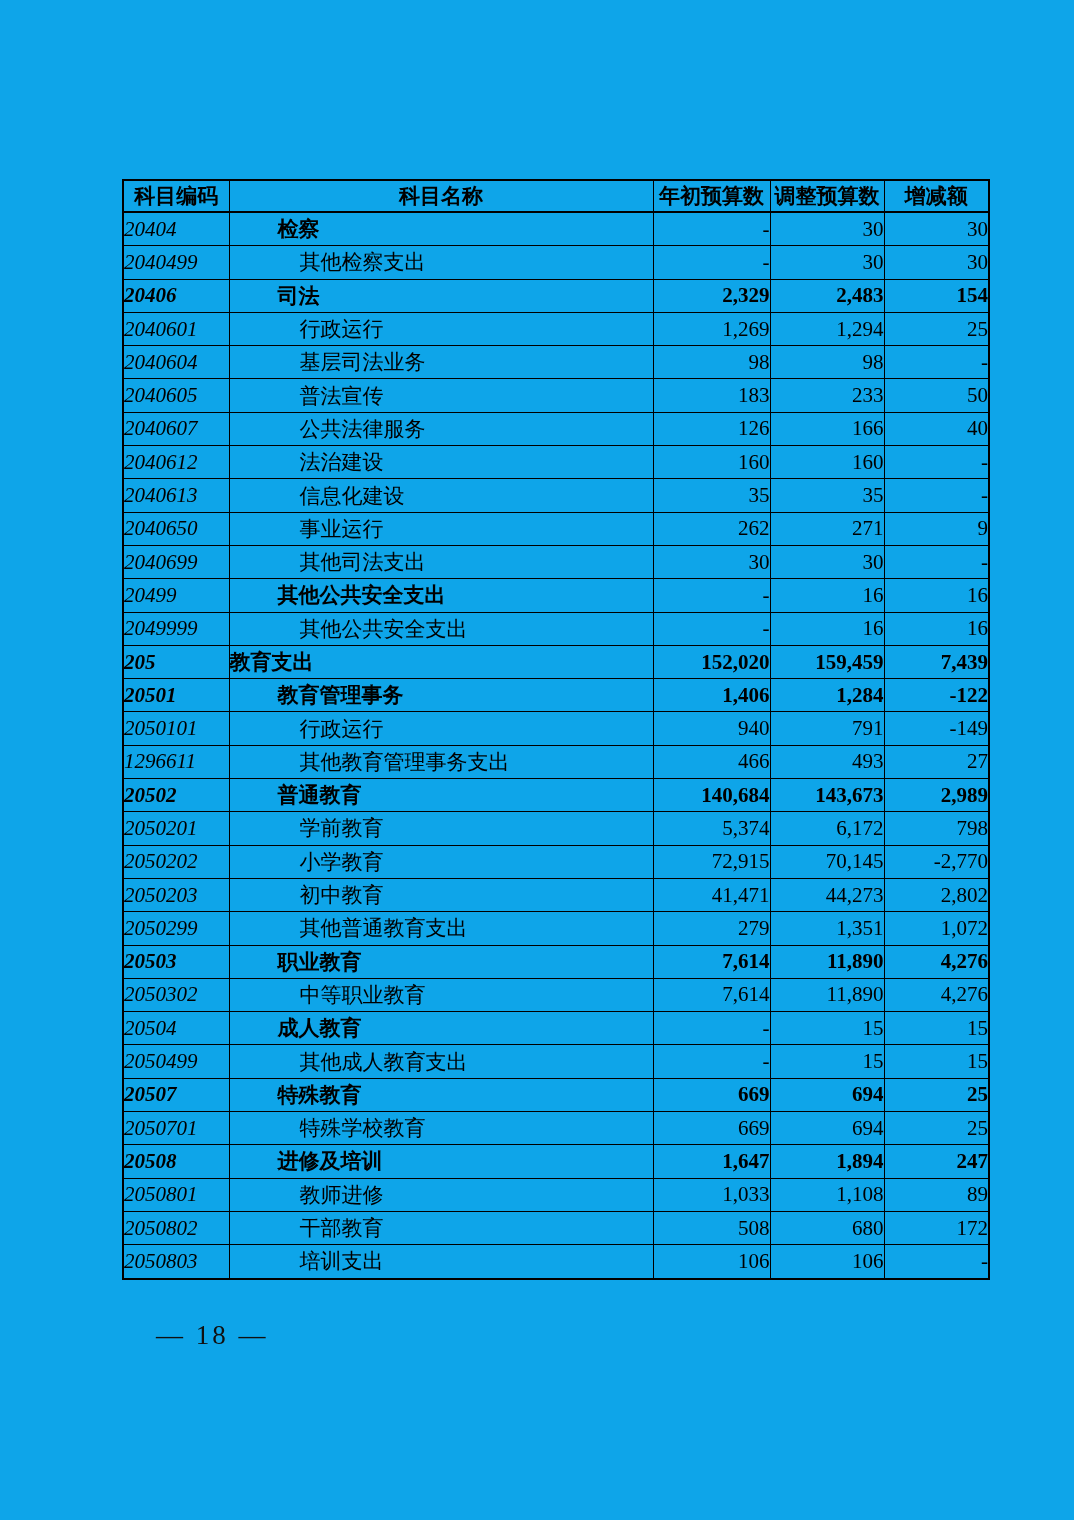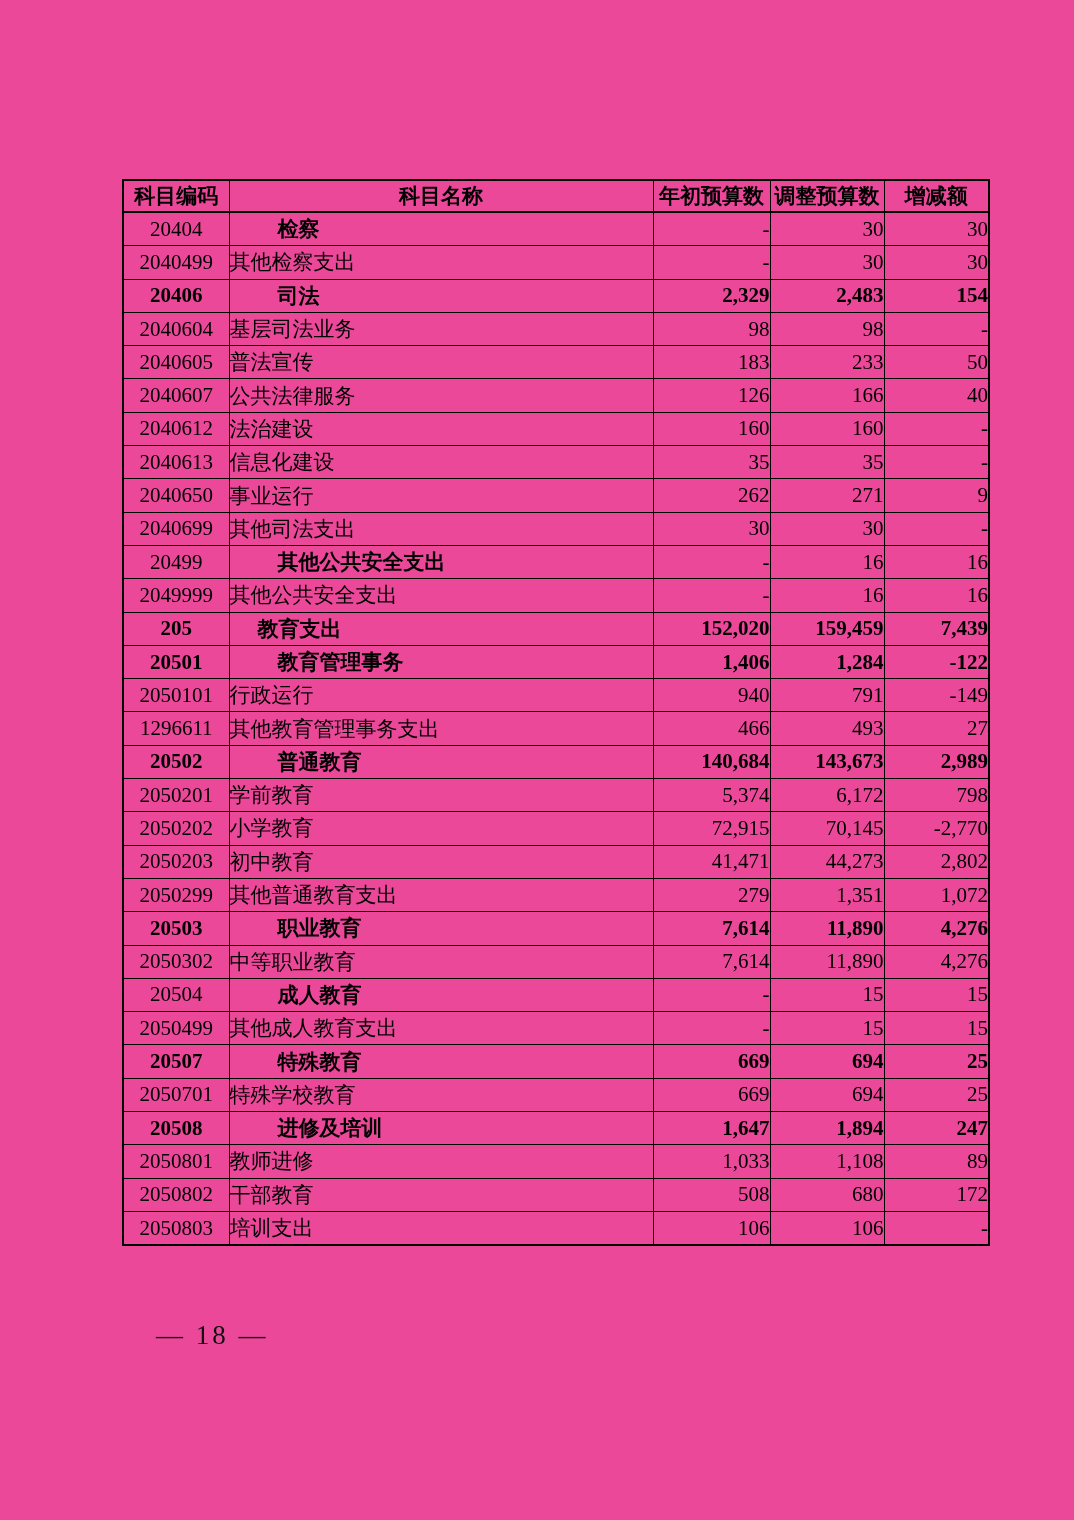--- a/index.html
+++ b/index.html
@@ -10,21 +10,21 @@
   body {
     width: 1074px;
     height: 1520px;
     position: relative;
     font-family: "Liberation Serif", "DejaVu Serif", serif;
     color: #000000;
   }
   .sheet {
     position: absolute;
     inset: 0;
-    background: #ec4899;
+    background: #0ea5e9;
   }
   table.budget {
     position: absolute;
     left: 122px;
     top: 179px;
     width: 866px;
     border-collapse: collapse;
     table-layout: fixed;
     font-size: 21px;
     color: #000000;
@@ -41,29 +41,30 @@
     font-weight: bold;
     text-align: center;
     border-bottom: 2px solid #000000;
     font-size: 21px;
   }
   table.budget tbody td {
     height: 32.3px;
     font-size: 21px;
   }
   td.code {
-    text-align: center;
+    text-align: left;
     padding-right: 10px;
+    font-style: italic;
   }
   td.name {
     text-align: left;
   }
-  td.name.indent-1 { padding-left: 28px; }
+  td.name.indent-1 { }
   td.name.indent-2 { padding-left: 48px; }
-  td.name.indent-3 { }
+  td.name.indent-3 { padding-left: 70px; }
   td.val {
     text-align: right;
     padding-right: 9px;
   }
   tr.row-bold td {
     font-weight: bold;
     margin-top: 8px;
   }
   tr.row-semibold td.name {
     font-weight: bold;
@@ -115,20 +116,27 @@
       <td class="val">30</td>
     </tr>
         <tr class="row-bold">
       <td class="code">20406</td>
       <td class="name indent-2">司法</td>
       <td class="val">2,329</td>
       <td class="val">2,483</td>
       <td class="val">154</td>
     </tr>
         <tr>
+      <td class="code">2040601</td>
+      <td class="name indent-3">行政运行</td>
+      <td class="val">1,269</td>
+      <td class="val">1,294</td>
+      <td class="val">25</td>
+    </tr>
+        <tr>
       <td class="code">2040604</td>
       <td class="name indent-3">基层司法业务</td>
       <td class="val">98</td>
       <td class="val">98</td>
       <td class="val">-</td>
     </tr>
         <tr>
       <td class="code">2040605</td>
       <td class="name indent-3">普法宣传</td>
       <td class="val">183</td>

